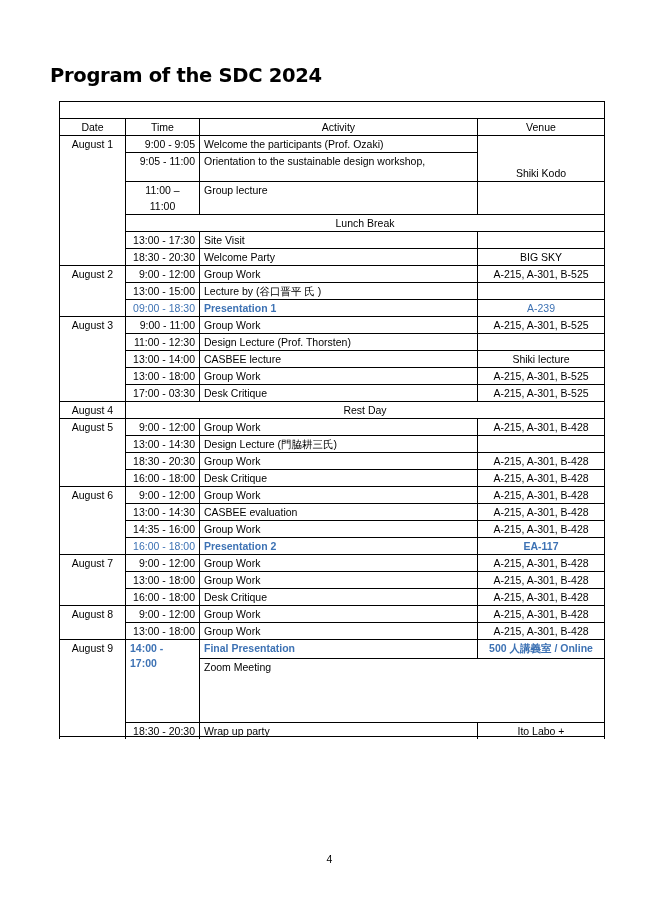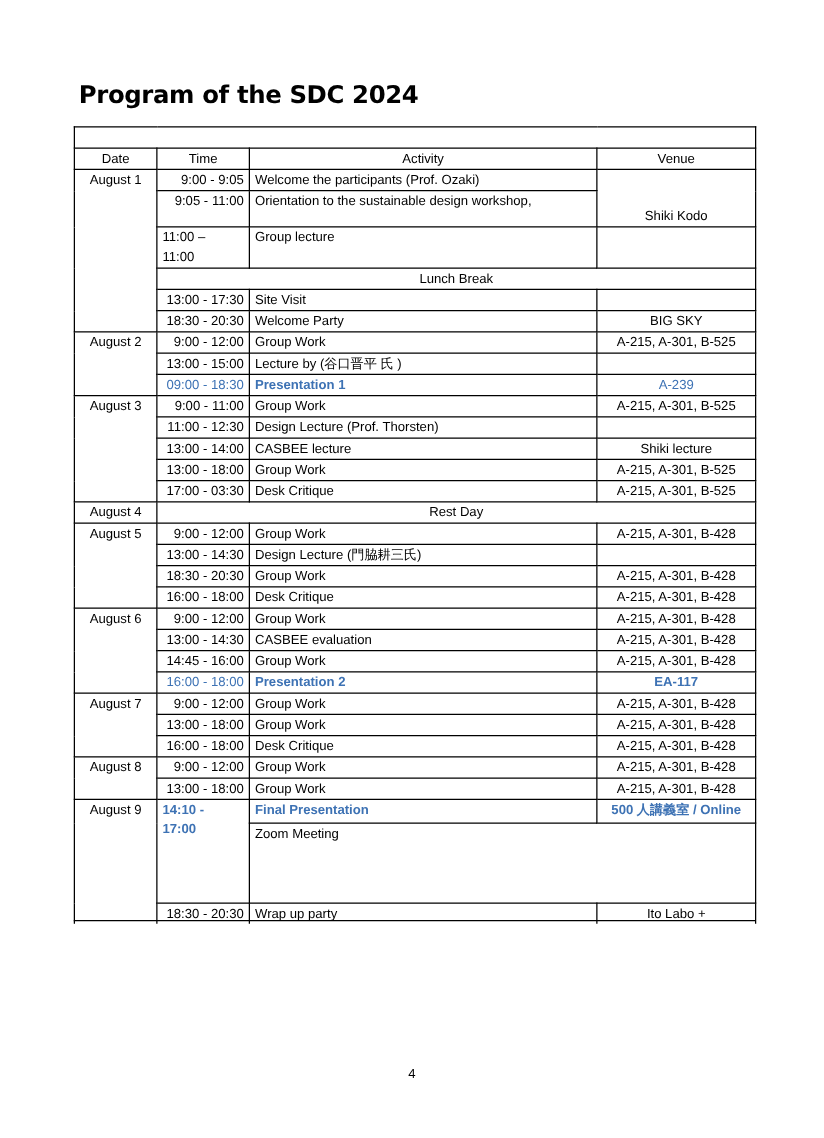--- a/index.html
+++ b/index.html
@@ -1,34 +1,34 @@
 <!DOCTYPE html>
 <html><head>
   <meta charset="utf-8">
   <style>
     html, body { margin: 0; padding: 0; background: #ffffff; }
     body { width: 659px; height: 910px; position: relative; font-family: "Liberation Sans", sans-serif; color: #000; overflow: hidden; }
-    .title { position: absolute; left: 63px; top: 64px; font-family: "DejaVu Sans", sans-serif; font-weight: bold; font-size: 19.5px; letter-spacing: -0.3px; margin: 0; }
+    .title { position: absolute; left: 50px; top: 64px; font-family: "DejaVu Sans", sans-serif; font-weight: bold; font-size: 19.5px; letter-spacing: -0.3px; margin: 0; }
     table.prog { position: absolute; left: 59px; top: 101px; width: 545px; border-collapse: collapse; table-layout: fixed; font-size: 10.5px; }
     table.prog td, table.prog th { border: 1px solid #000; padding: 0 4px; height: 16px; line-height: 16px; vertical-align: top; white-space: nowrap; overflow: hidden; }
     table.prog th { font-weight: normal; text-align: center; }
     col.c-date { width: 66px; }
     col.c-time { width: 74px; }
     col.c-act { width: 278px; }
     col.c-venue { width: 127px; }
     .blank-head td { height: 16px; }
     .center { text-align: center; }
     .time { text-align: right; padding-right: 4px; }
     .act { padding-left: 7px; }
     .blue { color: #3d72b4; font-weight: bold; }
     .tall { height: 28px !important; }
     .zoom-row td.act { height: 63px; }
     .open-bottom { border-bottom: none !important; }
     .page-num { position: absolute; left: 0; width: 659px; top: 853px; text-align: center; font-size: 10.5px; }
-    .time-two { text-align: left; line-height: 14px; padding-top: 1px; margin-top: 24px; }
+    .time-two { text-align: center; line-height: 14px; padding-top: 1px; margin-top: 24px; }
   </style>
 </head>
 <body>
 
 <h1 class="title">Program of the SDC 2024</h1>
 
 <table class="prog">
   <colgroup>
       <col class="c-date">
       <col class="c-time">
@@ -154,21 +154,21 @@
     <td class="time">9:00 - 12:00</td>
     <td class="act">Group Work</td>
     <td class="center">A-215, A-301, B-428</td>
   </tr>
   <tr>
     <td class="time">13:00 - 14:30</td>
     <td class="act">CASBEE evaluation</td>
     <td class="center">A-215, A-301, B-428</td>
   </tr>
   <tr>
-    <td class="time">14:45 - 16:00</td>
+    <td class="time">14:35 - 16:00</td>
     <td class="act">Group Work</td>
     <td class="center">A-215, A-301, B-428</td>
   </tr>
   <tr>
     <td class="time blue" style="font-weight:normal">16:00 - 18:00</td>
     <td class="act blue">Presentation 2</td>
     <td class="center blue">EA-117</td>
   </tr>
 
   <tr>
@@ -196,21 +196,21 @@
   </tr>
   <tr>
     <td class="time">13:00 - 18:00</td>
     <td class="act">Group Work</td>
     <td class="center">A-215, A-301, B-428</td>
   </tr>
 
   <tr>
     <td rowspan="3" class="center open-bottom">August 9</td>
     <td rowspan="2" class="blue" style="line-height:15px; padding-top:1px;">
-      <div>14:10 -</div>
+      <div>14:00 -</div>
       <div>17:00</div>
     </td>
     <td class="blue" style="height:18px;">Final Presentation</td>
     <td class="center blue" style="height:18px;">500 人講義室 / Online</td>
   </tr>
   <tr class="zoom-row">
     <td colspan="2" class="act" style="padding-left:4px;">Zoom Meeting</td>
   </tr>
   <tr>
     <td class="time open-bottom">18:30 - 20:30</td>

